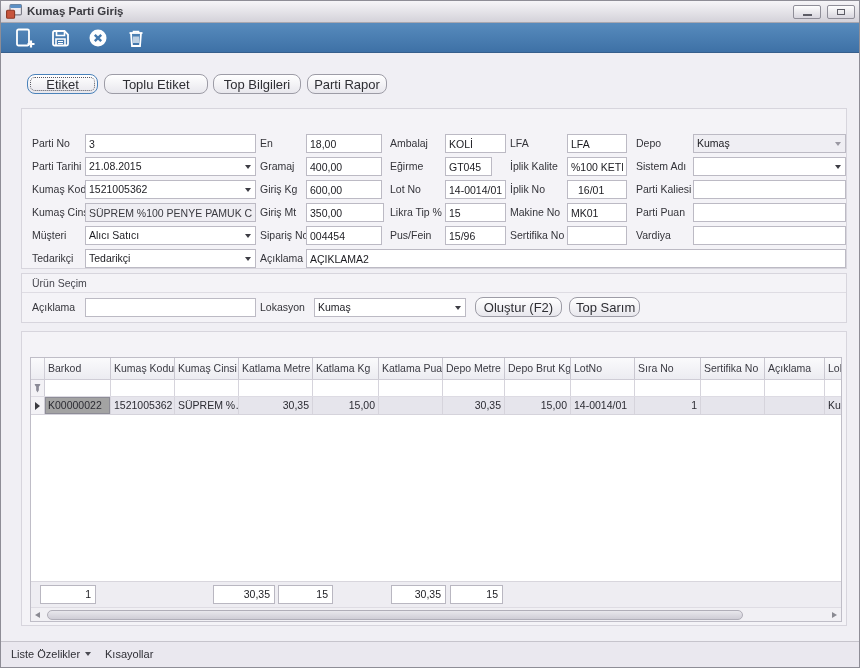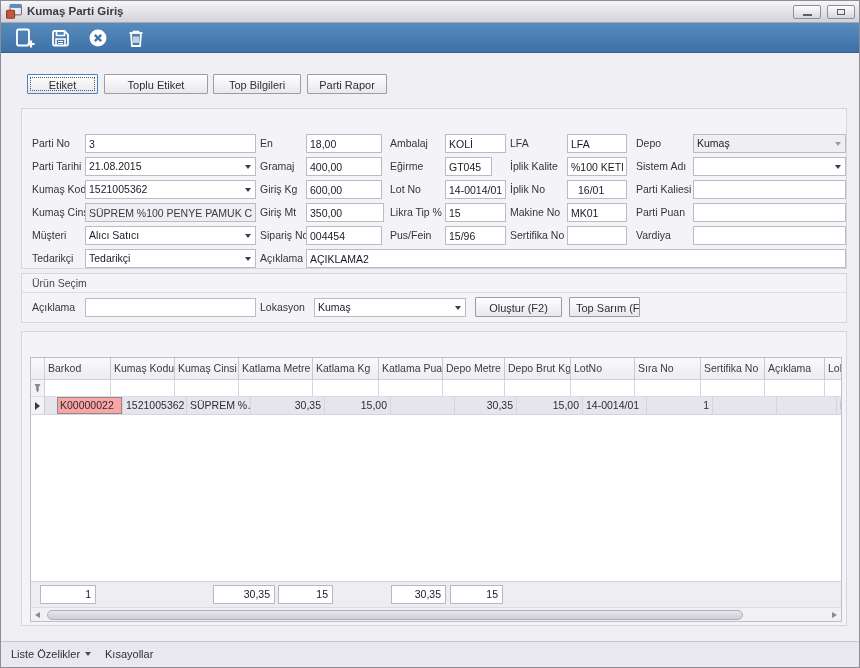--- a/index.html
+++ b/index.html
@@ -18,22 +18,22 @@
 
   
   .toolbar{position:absolute;left:0;top:22px;width:100%;height:30px;
     background:linear-gradient(#578bbd,#3e71a6);border-bottom:1px solid #365f8c;}
   .tbtn{position:absolute;top:4px;width:24px;height:22px;cursor:pointer;}
   .tbtn svg{width:22px;height:22px;display:block;}
 
   
   .content{position:absolute;left:0;top:52px;width:100%;height:588px;background:#f0eff4;}
 
-  .btn{position:absolute;height:20px;font-size:11px;color:#2e2e33;text-align:center;line-height:18px;
-    background:linear-gradient(#ffffff,#e8e7ed);border:1px solid #9d9ca6;border-radius:1px;cursor:pointer;
+  .btn{position:absolute;height:20px;font-size:13px;color:#2e2e33;text-align:center;line-height:18px;
+    background:linear-gradient(#ffffff,#e8e7ed);border:1px solid #9d9ca6;border-radius:8px;cursor:pointer;
     white-space:nowrap;overflow:hidden;}
   .btn.focused{border-color:#4a82ba;outline:1px dotted #55555e;outline-offset:-4px;}
 
   .group{position:absolute;background:#f4f3f7;border:1px solid #d7d5dd;}
   .gcap{position:absolute;left:0;top:0;width:100%;height:19px;line-height:19px;padding-left:10px;
     font-size:10.5px;color:#45454d;border-bottom:1px solid #dedce3;}
 
   .lbl{position:absolute;font-size:10.5px;color:#34343a;height:13px;line-height:13px;white-space:nowrap;}
   .txt{position:absolute;height:19px;border:1px solid #bcbac4;background:#fff;font-size:10.5px;color:#1b1b20;
     padding:0 3px;margin:0;}
@@ -62,21 +62,21 @@
   .drow span{line-height:17px;}
   .cols span:nth-of-type(1){width:66px}.cols span:nth-of-type(2){width:64px}
   .cols span:nth-of-type(3){width:64px}.cols span:nth-of-type(4){width:74px}
   .cols span:nth-of-type(5){width:66px}.cols span:nth-of-type(6){width:64px}
   .cols span:nth-of-type(7){width:62px}.cols span:nth-of-type(8){width:66px}
   .cols span:nth-of-type(9){width:64px}.cols span:nth-of-type(10){width:66px}
   .cols span:nth-of-type(11){width:64px}.cols span:nth-of-type(12){width:60px}
   .cols span:nth-of-type(13){width:40px}
   .drow span:nth-of-type(4),.drow span:nth-of-type(5),.drow span:nth-of-type(6),
   .drow span:nth-of-type(7),.drow span:nth-of-type(8),.drow span:nth-of-type(10){text-align:right}
-  .drow span:nth-of-type(1){background:#fca5a5;box-shadow:inset 0 0 0 1px #8d8c96;margin-left:12px;}
+  .drow span:nth-of-type(1){background:#a3a3a3;box-shadow:inset 0 0 0 1px #8d8c96;}
   .rowarrow{position:absolute;left:4px;top:5px;width:0;height:0;
     border-top:4px solid transparent;border-bottom:4px solid transparent;border-left:5px solid #3a3a40;}
 
   .sumband{position:absolute;left:0;top:223px;width:100%;height:26px;background:#eeedf2;border-top:1px solid #d8d6dd;}
   .sumbox{position:absolute;top:3px;height:19px;background:#fff;border:1px solid #b9b7c1;
     font-size:10.5px;color:#1b1b20;text-align:right;line-height:17px;padding:0 4px;}
 
   .hscroll{position:absolute;left:0;top:249px;width:100%;height:15px;background:#f1f0f4;border-top:1px solid #dedce3;}
   .hs-thumb{position:absolute;left:16px;top:2px;width:696px;height:10px;border:1px solid #b0aeb8;border-radius:5px;
     background:linear-gradient(#e8e7ec,#cfcdd6);}

